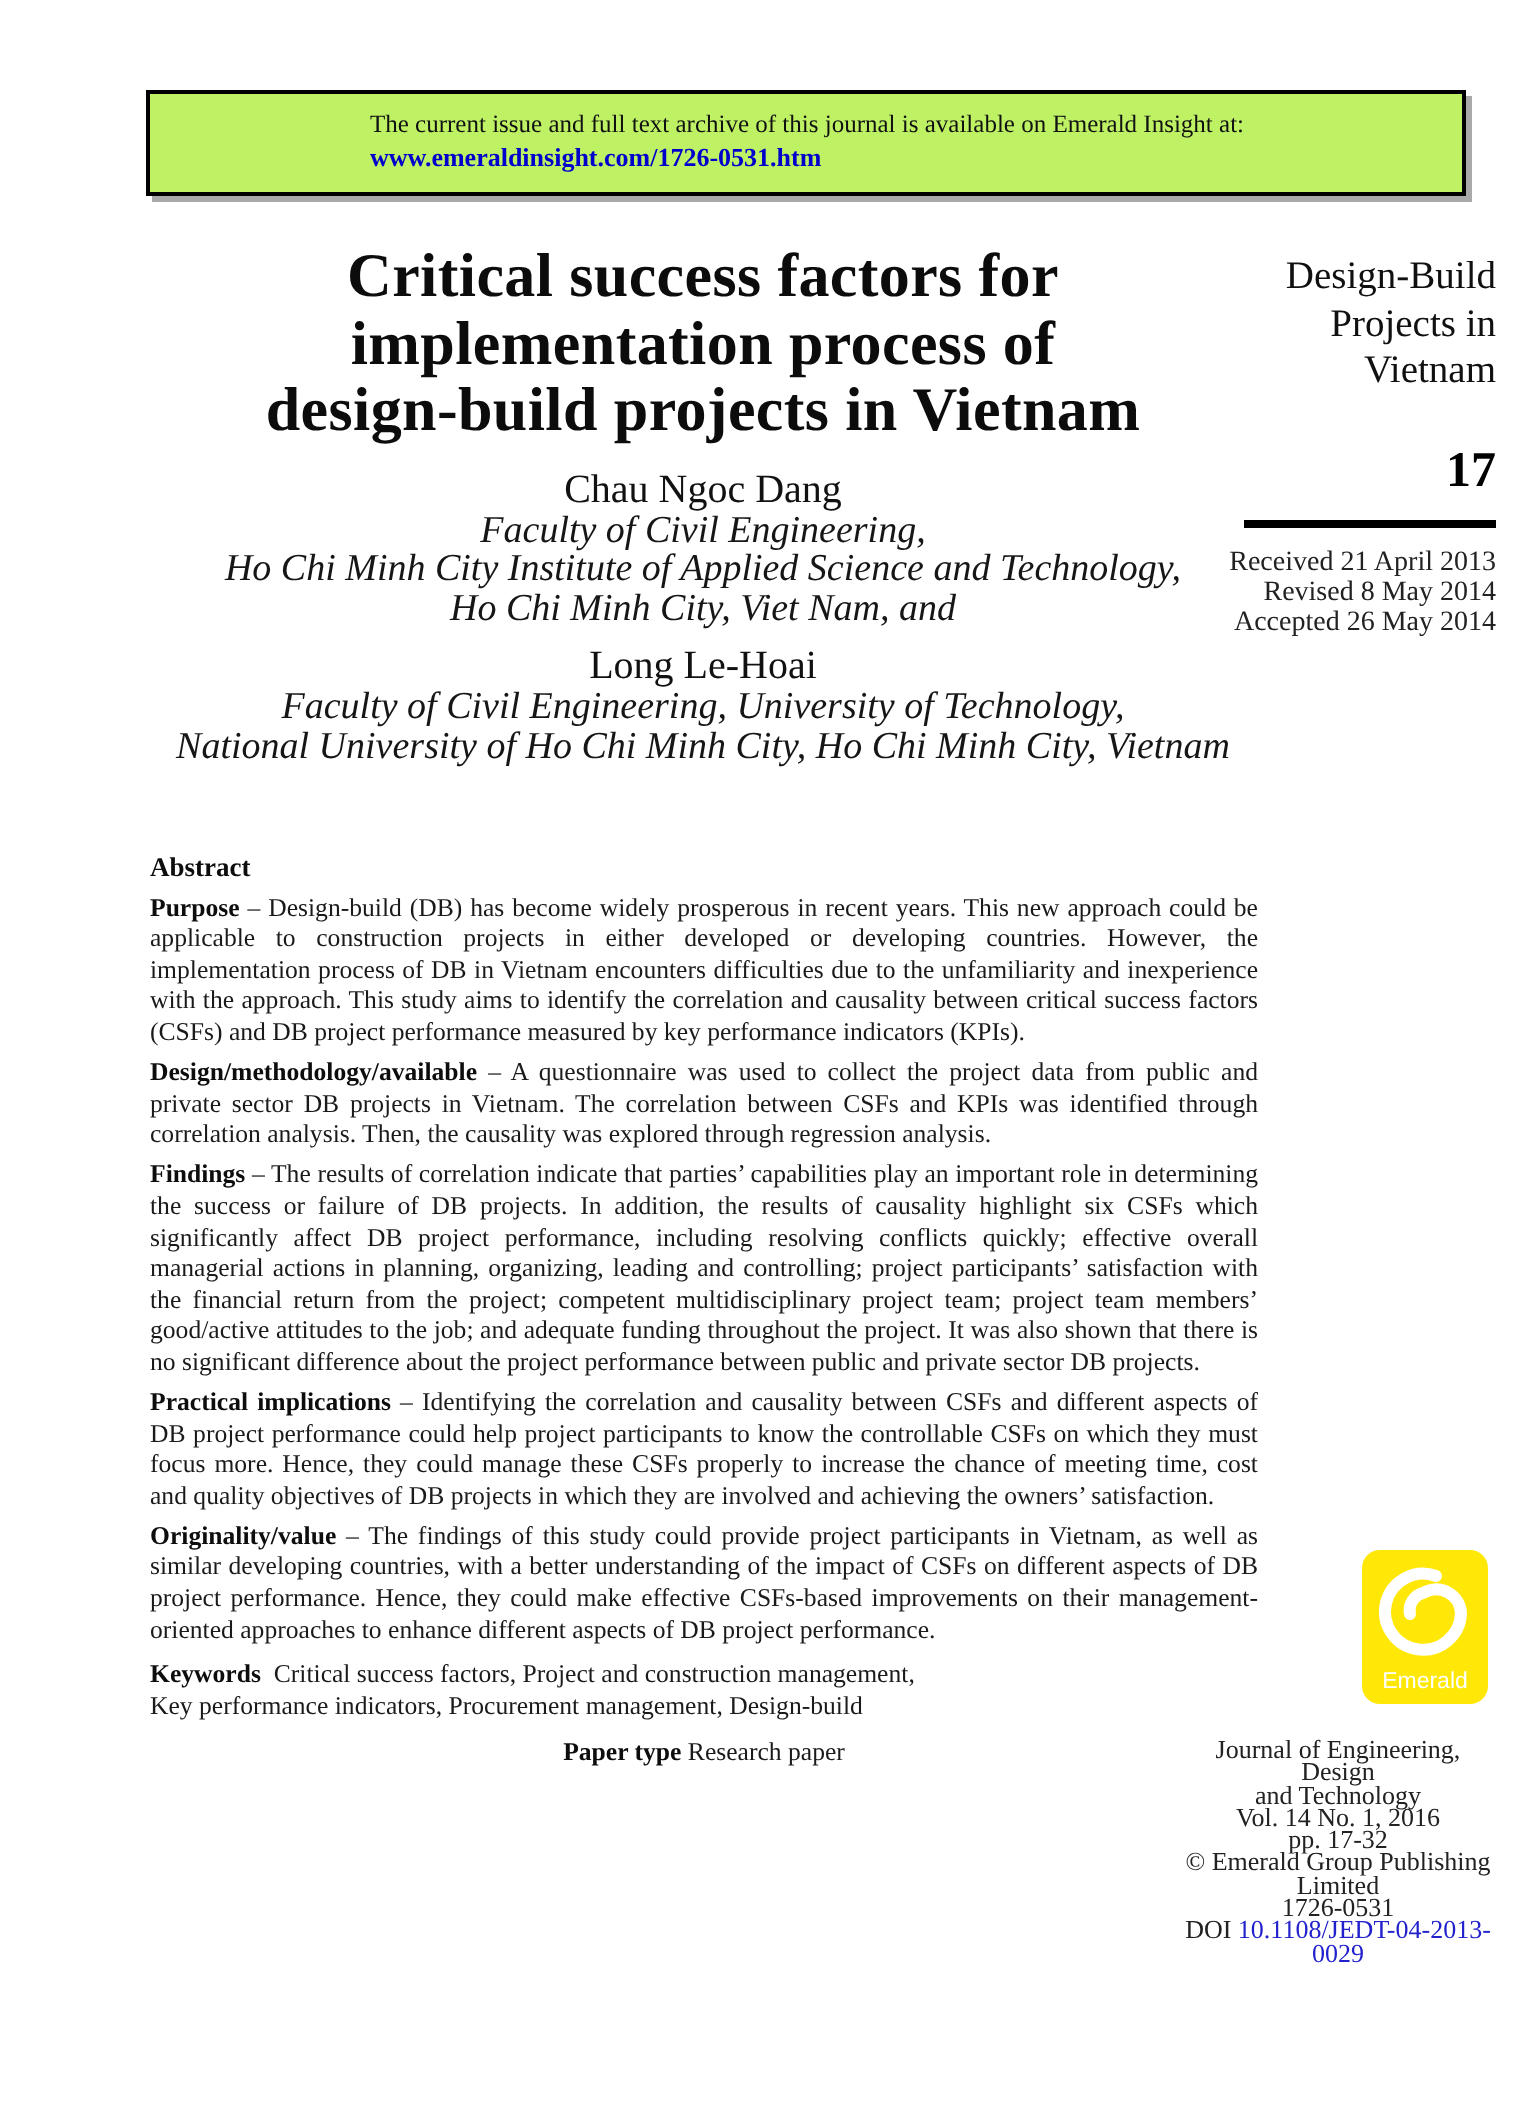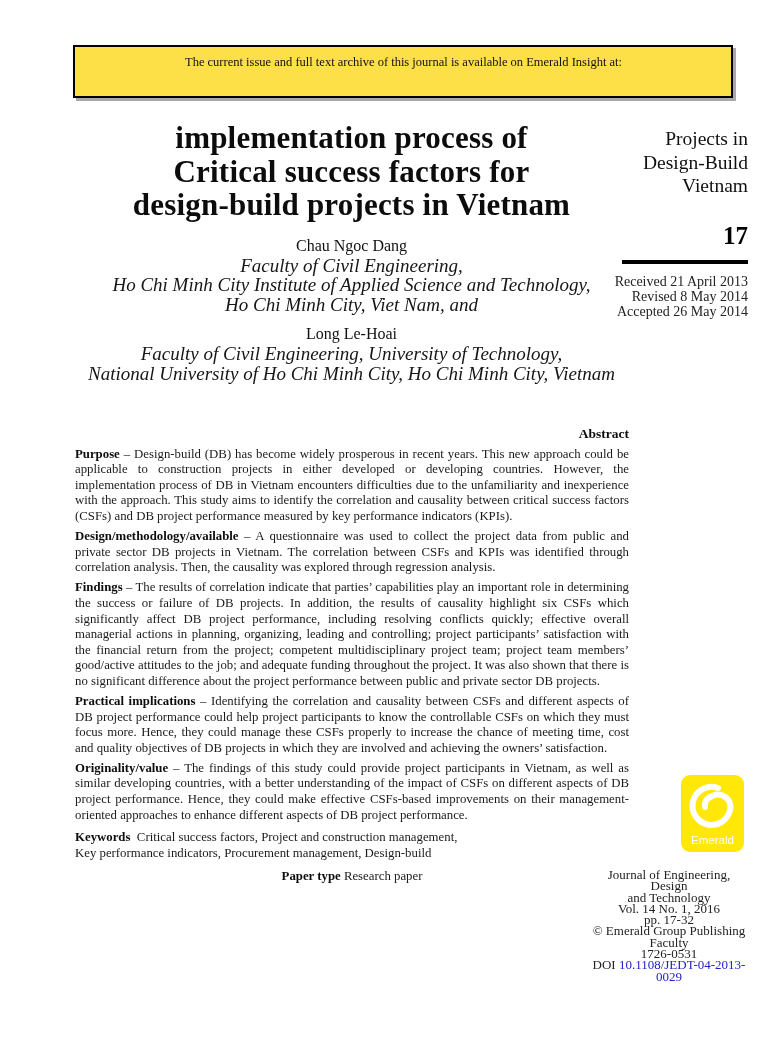--- a/index.html
+++ b/index.html
@@ -11,49 +11,49 @@
     color: #1a1a1a;
   }
   .page { position: absolute; top: 0; left: 0; width: 767px; height: 1058px; }
 
   
   .header-box {
     position: absolute; left: 73px; top: 45px;
     width: 656px; height: 49px;
     border: 2px solid #000;
     box-shadow: 3px 3px 0 #a9a9a9;
-    background: #fde047;
+    background: #bef264;
   }
   .header-box-inner { margin: 7px 0 0 110px; }
   .notice { font-size: 12.5px; line-height: 16px; color: #111; }
   .journal-url {
     display: inline-block; margin-top: 1px;
     font-size: 13px; font-weight: bold;
     color: #0000cc; text-decoration: none;
   }
 
   
   .title-block {
     position: absolute; left: 75px; top: 121px; width: 553px;
     text-align: center;
   }
   .article-title {
     font-size: 31px; line-height: 33.5px; font-weight: bold;
     color: #0c0c0c; letter-spacing: 0.2px;
   }
-  .author-name { font-size: 16px; line-height: 21px; margin-top: 13px; color: #111; }
+  .author-name { font-size: 20px; line-height: 21px; margin-top: 13px; color: #111; }
   .author-name.second { margin-top: 9px; }
   .affil { font-style: italic; font-size: 19px; line-height: 19.5px; color: #161616; }
 
   
   .abstract-block {
     position: absolute; left: 75px; top: 426px; width: 554px;
     font-size: 12.8px; line-height: 15.6px; text-align: justify;
   }
-  .abstract-heading { font-size: 13.5px; font-weight: bold; text-align: right; margin: 0 0 5px 0; color: #0d0d0d; }
+  .abstract-heading { font-size: 13.5px; font-weight: bold; text-align: left; margin: 0 0 5px 0; color: #0d0d0d; }
   .abs-section { margin: 0 0 4.5px 0; }
   .run-in { font-weight: bold; color: #0d0d0d; }
   .keywords-block { margin-top: 7px; text-align: left; }
   .paper-type-block { margin-top: 8px; text-align: center; }
 
   
   .sidebar-title {
     position: absolute; left: 600px; top: 127px; width: 148px;
     text-align: right; font-size: 19.5px; line-height: 23.5px; color: #101010;
   }
@@ -79,27 +79,28 @@
   .doi-link { color: #2222cc; text-decoration: none; }
 </style>
 </head>
 <body>
 
 <div class="page">
 
   <div class="header-box">
     <div class="header-box-inner">
       <div class="notice">The current issue and full text archive of this journal is available on Emerald Insight at:</div>
+      <a class="journal-url" href="#">www.emeraldinsight.com/1726-0531.htm</a>
     </div>
   </div>
 
   <div class="title-block">
     <div class="article-title">
+      <div>Critical success factors for</div>
       <div>implementation process of</div>
-      <div>Critical success factors for</div>
       <div>design-build projects in Vietnam</div>
     </div>
 
     <div class="author-name">Chau Ngoc Dang</div>
     <div class="affil">Faculty of Civil Engineering,</div>
     <div class="affil">Ho Chi Minh City Institute of Applied Science and Technology,</div>
     <div class="affil">Ho Chi Minh City, Viet Nam, and</div>
 
     <div class="author-name second">Long Le-Hoai</div>
     <div class="affil">Faculty of Civil Engineering, University of Technology,</div>
@@ -118,22 +119,22 @@
     <p class="abs-section"><b class="run-in">Practical implications</b><span> – Identifying the correlation and causality between CSFs and different aspects of DB project performance could help project participants to know the controllable CSFs on which they must focus more. Hence, they could manage these CSFs properly to increase the chance of meeting time, cost and quality objectives of DB projects in which they are involved and achieving the owners’ satisfaction.</span></p>
 
     <p class="abs-section"><b class="run-in">Originality/value</b><span> – The findings of this study could provide project participants in Vietnam, as well as similar developing countries, with a better understanding of the impact of CSFs on different aspects of DB project performance. Hence, they could make effective CSFs-based improvements on their management-oriented approaches to enhance different aspects of DB project performance.</span></p>
 
     <div class="keywords-block"><b class="run-in">Keywords</b>&nbsp; <span>Critical success factors, Project and construction management,</span><br><span>Key performance indicators, Procurement management, Design-build</span></div>
 
     <div class="paper-type-block"><b class="run-in">Paper type</b> <span>Research paper</span></div>
   </div>
 
   <div class="sidebar-title">
+    <div>Design-Build</div>
     <div>Projects in</div>
-    <div>Design-Build</div>
     <div>Vietnam</div>
   </div>
 
   <div class="page-number">17</div>
   <div class="sidebar-rule"></div>
 
   <div class="history">
     <div>Received 21 April 2013</div>
     <div>Revised 8 May 2014</div>
     <div>Accepted 26 May 2014</div>
@@ -145,18 +146,18 @@
       <path d="M 37 13 A 19 19 0 1 0 49.5 31.5 A 12.5 12.5 0 0 0 30.5 21.5 A 9 9 0 0 0 24 32" fill="none" stroke="#ffffff" stroke-width="6" stroke-linecap="round"></path>
       <text x="31.5" y="69" text-anchor="middle" font-size="11.5" font-family="Liberation Sans, sans-serif" fill="#ffffff">Emerald</text>
     </svg>
   </div>
 
   <div class="imprint">
     <div>Journal of Engineering, Design</div>
     <div>and Technology</div>
     <div>Vol. 14 No. 1, 2016</div>
     <div>pp. 17-32</div>
-    <div>© Emerald Group Publishing Faculty</div>
+    <div>© Emerald Group Publishing Limited</div>
     <div>1726-0531</div>
     <div><span>DOI</span> <a class="doi-link" href="#">10.1108/JEDT-04-2013-0029</a></div>
   </div>
 
 </div>
 
 </body></html>

